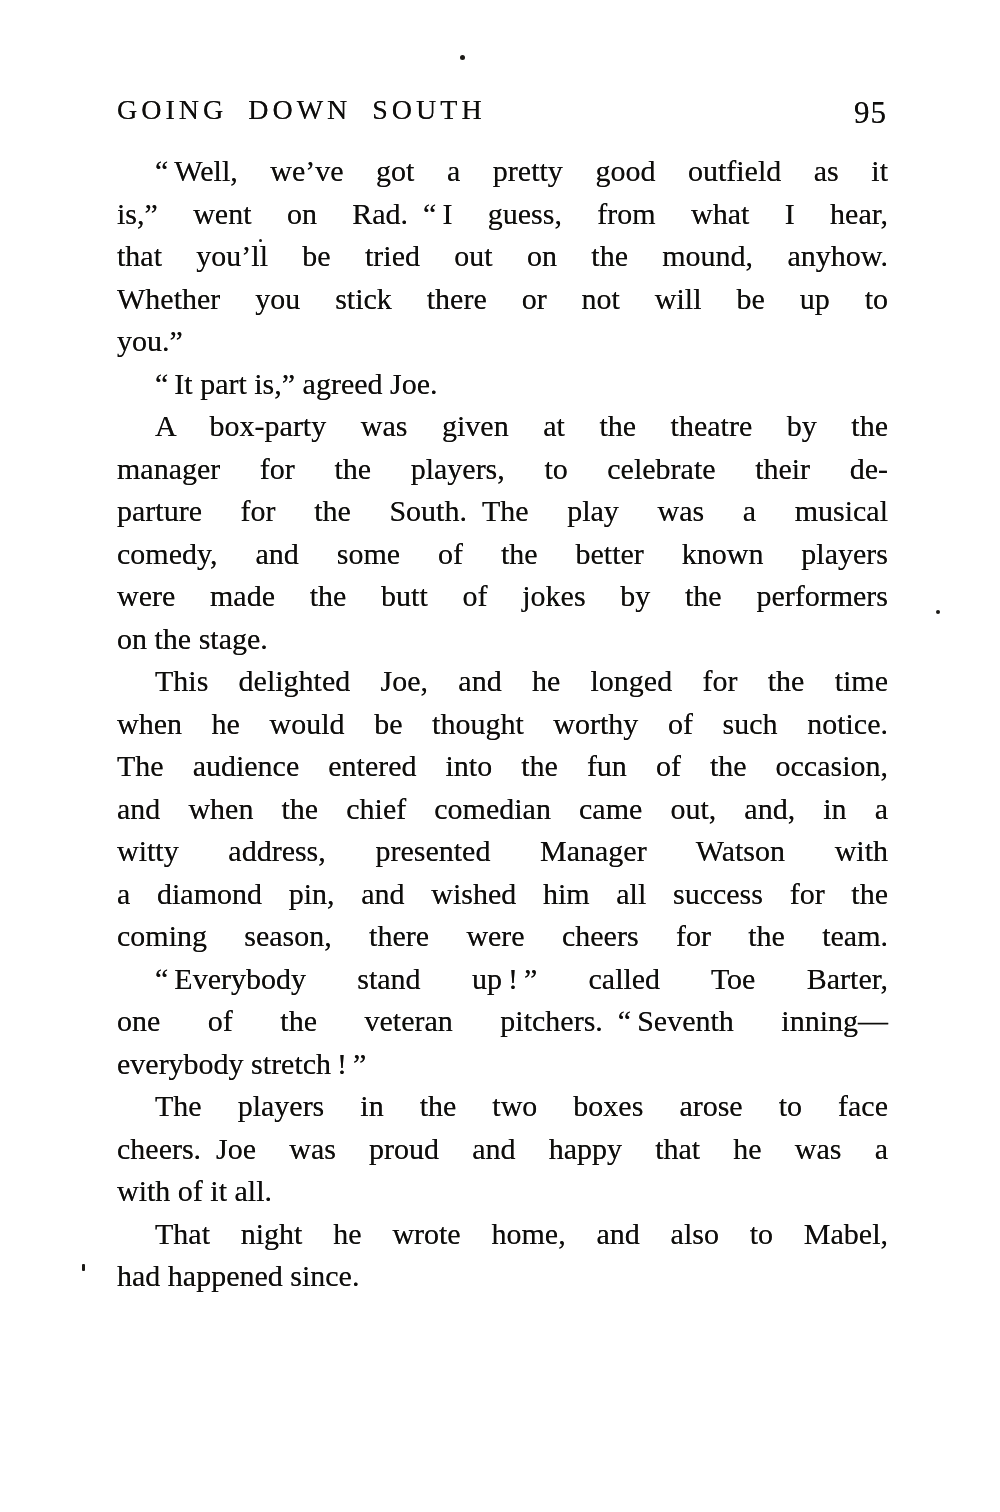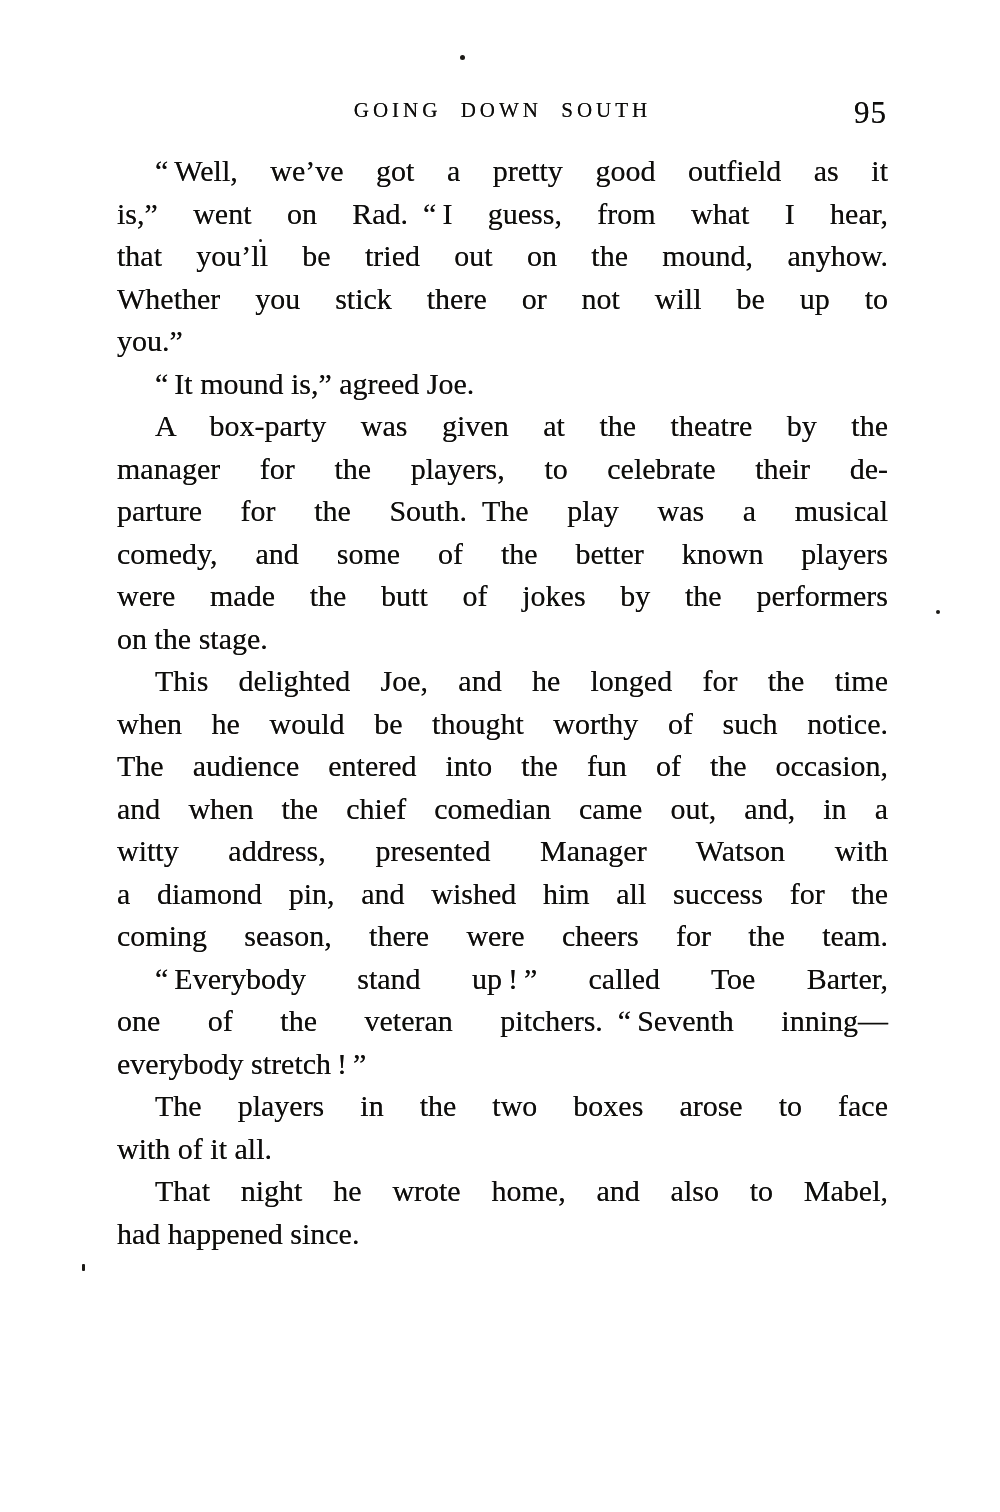--- a/index.html
+++ b/index.html
@@ -11,22 +11,21 @@
   }
   .page {
     position: relative;
     width: 1000px; height: 1512px;
     background: #ffffff;
     overflow: hidden;
   }
   .running-head {
     position: absolute;
     top: 92px; left: 117px; width: 771px;
-    text-align: center;
-    font-size: 21px;
+    font-size: 28px;
     line-height: 36px;
     letter-spacing: 4px;
     word-spacing: 10px;
     text-shadow: 0 0 0.5px rgba(10,10,10,0.75);
     white-space: nowrap;
   }
   .page-number {
     position: absolute;
     top: 96px; right: 113px;
     font-size: 31px;
@@ -65,38 +64,39 @@
 <div class="page">
   <div class="running-head">GOING DOWN SOUTH</div>
   <div class="page-number">95</div>
 
   <div class="body-text">
       <div class="line indent">“ Well, we’ve got a pretty good outfield as it</div>
       <div class="line">is,” went on Rad. “ I guess, from what I hear,</div>
       <div class="line">that you’ll be tried out on the mound, anyhow.</div>
       <div class="line">Whether you stick there or not will be up to</div>
       <div class="line last">you.”</div>
-      <div class="line indent last">“ It mound is,” agreed Joe.</div>
+      <div class="line indent last">“ It part is,” agreed Joe.</div>
       <div class="line indent">A box-party was given at the theatre by the</div>
       <div class="line">manager for the players, to celebrate their de-</div>
       <div class="line">parture for the South. The play was a musical</div>
       <div class="line">comedy, and some of the better known players</div>
       <div class="line">were made the butt of jokes by the performers</div>
       <div class="line last">on the stage.</div>
       <div class="line indent">This delighted Joe, and he longed for the time</div>
       <div class="line">when he would be thought worthy of such notice.</div>
       <div class="line">The audience entered into the fun of the occasion,</div>
       <div class="line">and when the chief comedian came out, and, in a</div>
       <div class="line">witty address, presented Manager Watson with</div>
       <div class="line">a diamond pin, and wished him all success for the</div>
       <div class="line">coming season, there were cheers for the team.</div>
       <div class="line indent">“ Everybody stand up ! ” called Toe Barter,</div>
       <div class="line">one of the veteran pitchers. “ Seventh inning—</div>
       <div class="line last">everybody stretch ! ”</div>
       <div class="line indent">The players in the two boxes arose to face</div>
+      <div class="line">cheers. Joe was proud and happy that he was a</div>
       <div class="line last">with of it all.</div>
       <div class="line indent">That night he wrote home, and also to Mabel,</div>
       <div class="line last">had happened since.</div>
     </div>
 
   <div class="speck s1"></div>
   <div class="speck s2"></div>
   <div class="speck s3"></div>
   <div class="speck s4"></div>
   <div class="speck s5"></div>

